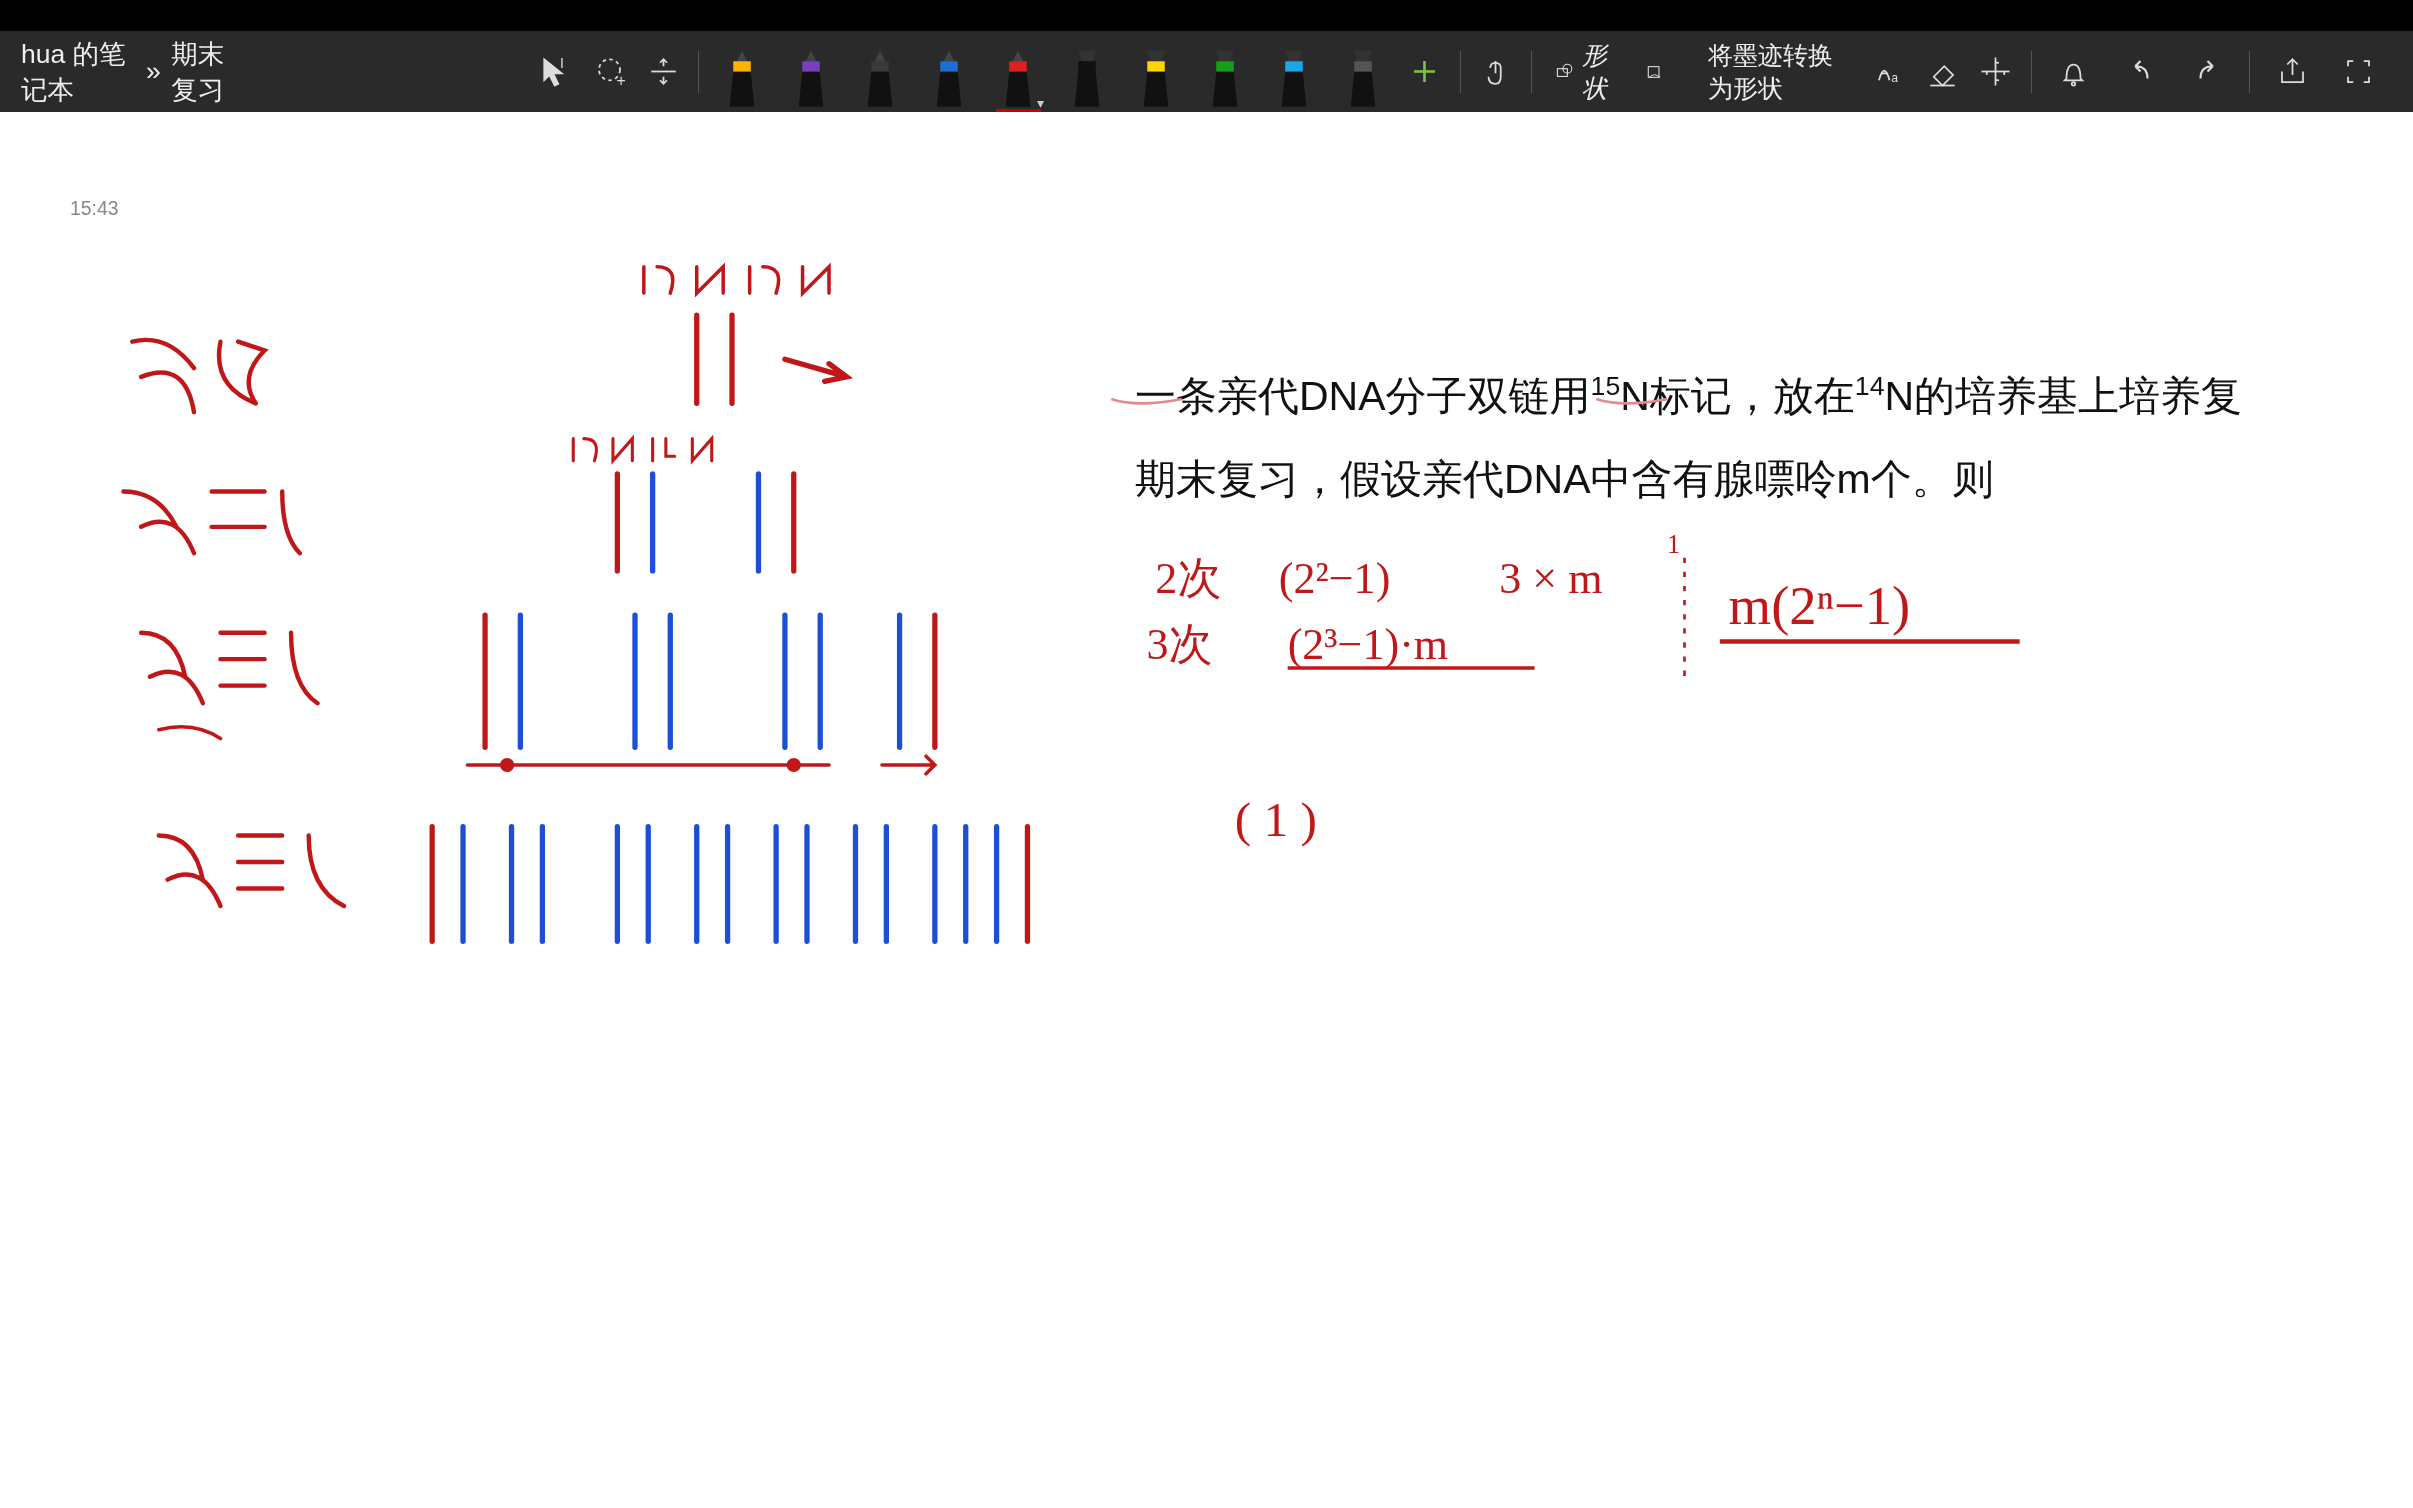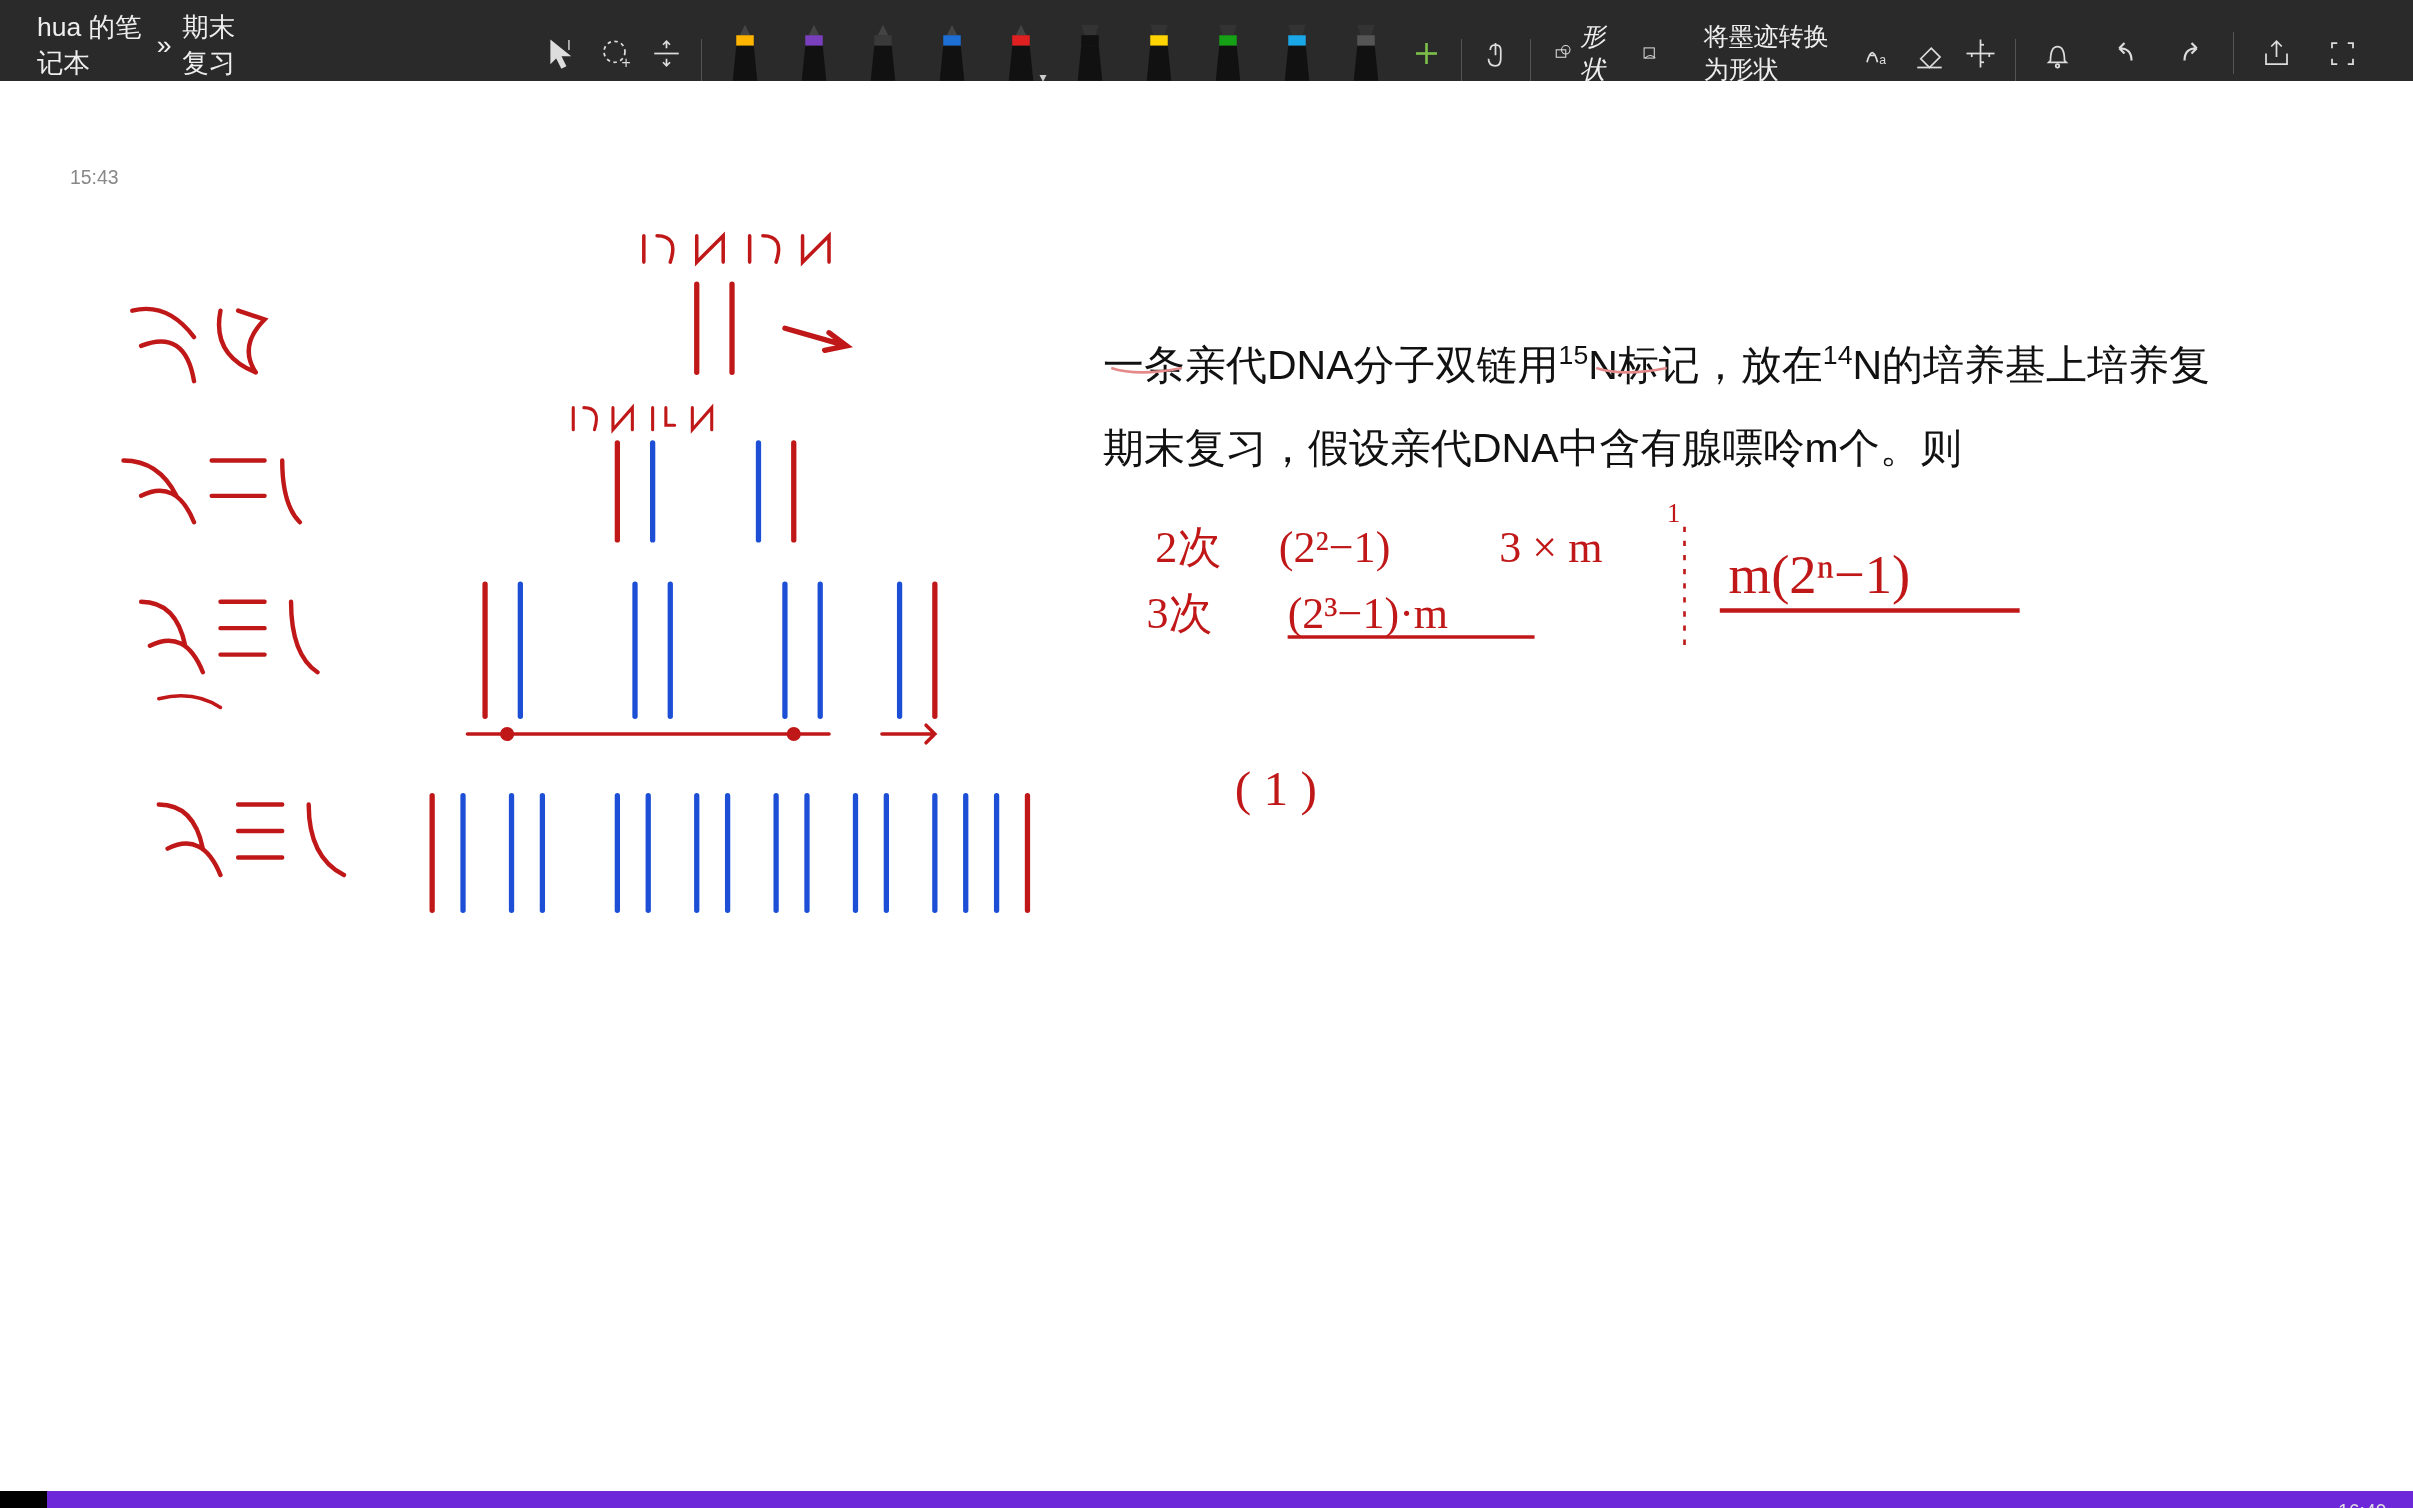--- a/index.html
+++ b/index.html
@@ -12,24 +12,25 @@
     overflow: hidden;
   }
 
   
   .toolbar {
     position: relative;
     height: 81px;
     background: #2a2a2a;
     color: #fff;
     display: flex;
-    align-items: flex-end;
+    align-items: center;
     font-size: 26.5px;
-    padding: 0 37px;
+    padding: 0 21px;
     box-sizing: border-box;
+    margin-top: 31px;
   }
   .breadcrumb {
     display: flex;
     align-items: center;
     gap: 10.6px;
     font-size: 26.5px;
     color: #eee;
   }
   .toolbar-gap { flex: 0 0 auto; }
   .tool-btn {
@@ -108,21 +109,21 @@
     top: 85px;
     left: 70px;
     font-size: 19.4px;
     color: #888;
   }
 
   
   .problem-text {
     position: absolute;
     top: 247px;
-    left: 1103px;
+    left: 1135px;
     width: 1235px;
     font-size: 41px;
     color: #111;
     line-height: 1.85;
     font-family: "Microsoft YaHei", "SimSun", sans-serif;
   }
   .problem-text p { margin: 0 0 7px 0; }
   .problem-text sup { font-size: 0.65em; }
   .problem-text .q2 { margin-top: 123px; }
 

